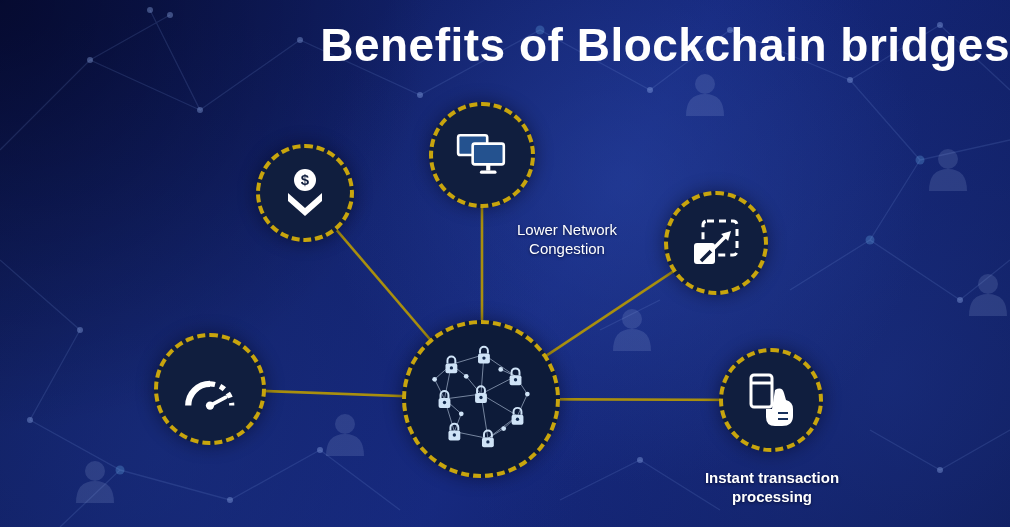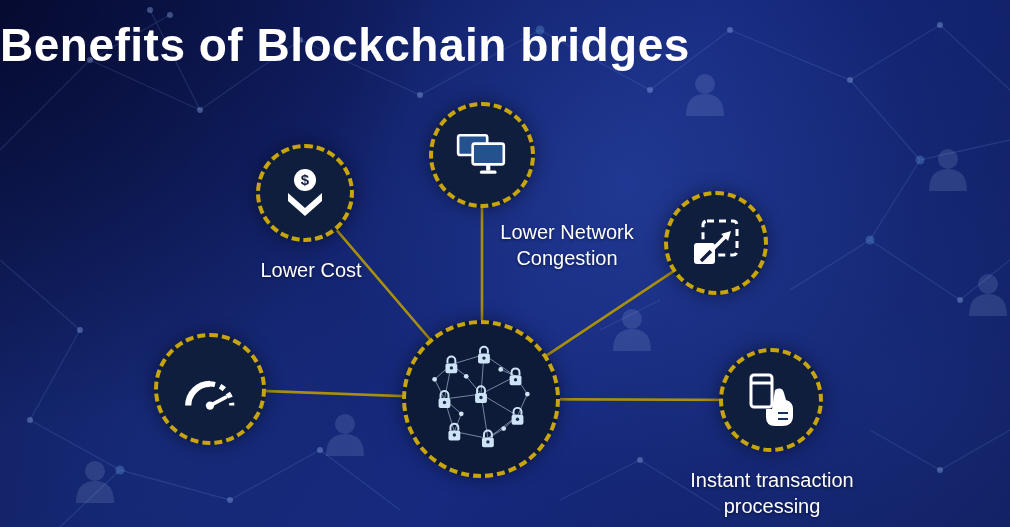--- a/index.html
+++ b/index.html
@@ -11,49 +11,49 @@
     background:
       radial-gradient(circle at 0% 0%, rgba(0,0,25,.55), transparent 38%),
       radial-gradient(circle at 62% 35%, rgba(45,75,170,.45), transparent 42%),
       radial-gradient(circle at 15% 85%, rgba(30,55,140,.40), transparent 45%),
       radial-gradient(circle at 88% 72%, rgba(35,60,150,.38), transparent 45%),
       linear-gradient(120deg, #0c174d 0%, #15277c 55%, #0d1a57 100%);
   }
   #bg-svg, #connector-svg{position:absolute;left:0;top:0;pointer-events:none;}
   #title{
     position:absolute;top:18px;left:0;right:0;
-    text-align:left;color:#ffffff;
+    text-align:right;color:#ffffff;
     font-size:46px;font-weight:800;letter-spacing:.5px;
   }
   .node{
     position:absolute;border-radius:50%;
     background:#101e3e;
     border:4px dashed #c8a50d;
     box-sizing:border-box;
     display:flex;align-items:center;justify-content:center;
     box-shadow:0 0 18px rgba(0,0,15,.45);
   }
   .node .icon{display:flex;align-items:center;justify-content:center;}
   .node-label{
     position:absolute;transform:translateX(-50%);
-    color:#ffffff;font-size:20px;line-height:1.28;
+    color:#ffffff;font-size:15px;line-height:1.28;
     text-align:center;white-space:normal;
     text-shadow:0 1px 3px rgba(0,0,20,.6);
   }
   #hub{left:402px;top:320px;width:158px;height:158px;background:#0d1b39;}
   #node-lower-cost{left:256px;top:144px;width:98px;height:98px;}
   #node-congestion{left:429px;top:102px;width:106px;height:106px;}
   #node-scalability{left:664px;top:191px;width:104px;height:104px;}
   #node-high-speed{left:154px;top:333px;width:112px;height:112px;}
   #node-instant{left:719px;top:348px;width:104px;height:104px;}
   #label-lower-cost{left:311px;top:258px;width:140px;}
   #label-congestion{left:567px;top:220px;width:160px;}
   #label-scalability{left:722px;top:299px;width:140px;}
   #label-high-speed{left:217px;top:455px;width:140px;}
-  #label-instant{left:772px;top:468px;width:190px;}
+  #label-instant{left:772px;top:468px;width:190px;font-weight:bold;}
 </style>
 </head>
 <body>
 
 <div id="stage">
 
   <svg id="bg-svg" width="1010" height="527">
     <path d="M0 150 L90 60 L200 110 L150 10 M90 60 L170 15 M200 110 L300 40 L420 95 L540 30 L650 90 L730 30 L850 80 L940 25 L1010 90 M850 80 L920 160 L1010 140 M920 160 L870 240 L960 300 L1010 260 M870 240 L790 290 M0 260 L80 330 L30 420 L120 470 L60 527 M120 470 L230 500 L320 450 L400 510 M560 500 L640 460 L720 510 M600 330 L660 300 M870 430 L940 470 L1010 430" fill="none" stroke="rgba(130,160,230,0.16)" stroke-width="1.3"></path>
     <g fill="rgba(160,190,250,0.35)">
       <circle cx="90" cy="60" r="3"></circle>
@@ -180,21 +180,20 @@
 
   <div id="node-lower-cost" class="node">
     <span class="icon">
       <svg width="48" height="52" viewBox="0 0 48 52">
         <circle cx="24" cy="13" r="11" fill="#ffffff"></circle>
         <text x="24" y="18" text-anchor="middle" font-size="15" font-weight="bold" fill="#101e3e" font-family="Liberation Sans, sans-serif">$</text>
         <path d="M7 26 L24 41 L41 26 L41 34 L24 49 L7 34 Z" fill="#ffffff"></path>
       </svg>
     </span>
   </div>
-  <div id="label-lower-cost" class="node-label">Lower Cost</div>
 
   <div id="node-congestion" class="node">
     <span class="icon">
       <svg width="54" height="46" viewBox="0 0 52 44">
         <rect x="3" y="3" width="28" height="19" rx="2" fill="#24528f" stroke="#ffffff" stroke-width="2.5"></rect>
         <rect x="17" y="11" width="30" height="20" rx="2" fill="#24528f" stroke="#ffffff" stroke-width="2.5"></rect>
         <rect x="30" y="31" width="4" height="6" fill="#ffffff"></rect>
         <rect x="24" y="37" width="16" height="3" rx="1.5" fill="#ffffff"></rect>
       </svg>
     </span>

